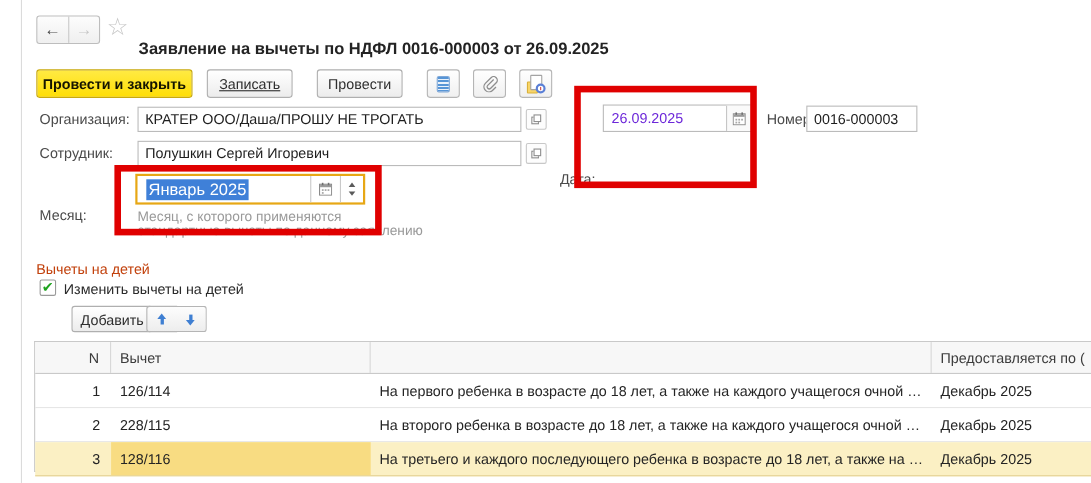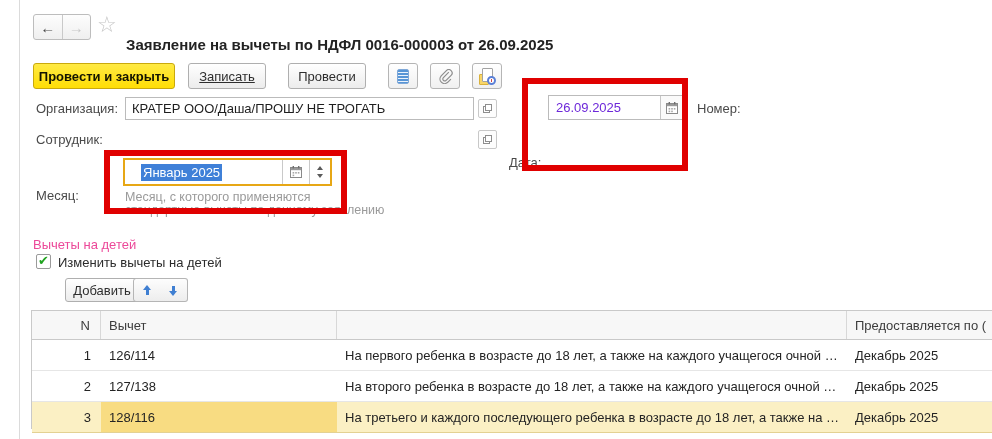--- a/index.html
+++ b/index.html
@@ -51,37 +51,37 @@
   .sq2::before{content:"";position:absolute;left:0;bottom:0;width:5px;height:5px;border:1px solid #8E8E8E;background:#fff;}
   .sq2::after{content:"";position:absolute;right:0;top:0;width:5px;height:5px;border:1px solid #8E8E8E;background:#fff;}
 
   #in-date{position:absolute;left:548px;top:95px;width:136px;height:25px;box-sizing:border-box;
            border:1px solid #BBBBBB;background:#fff;display:flex;align-items:center;}
   #in-date .val{flex:1;padding:0 7px;font-size:13px;color:#6d28d9;}
   .calbtn{width:22px;height:100%;border-left:1px solid #C6C6C6;display:flex;align-items:center;justify-content:center;background:#FAFAFA;}
 
   #month-field{position:absolute;left:123px;top:158px;width:209px;height:28px;box-sizing:border-box;
                border:2px solid #E7A715;background:#fff;display:flex;align-items:stretch;}
-  .month-text{flex:1;display:flex;align-items:center;padding-left:16px;font-size:13px;overflow:hidden;}
+  .month-text{flex:1;display:flex;align-items:center;padding-left:8px;font-size:15px;overflow:hidden;}
   .month-sel{background:#3F80D8;color:#fff;padding:1px 2px;white-space:nowrap;}
   .calarea{width:26px;border-left:1px solid #C9C9C9;display:flex;align-items:center;justify-content:center;}
   .spinarea{width:20px;border-left:1px solid #C9C9C9;display:flex;flex-direction:column;align-items:center;justify-content:center;gap:4px;}
   .tri-up{width:0;height:0;border-left:3px solid transparent;border-right:3px solid transparent;border-bottom:4px solid #5A5A5A;}
   .tri-down{width:0;height:0;border-left:3px solid transparent;border-right:3px solid transparent;border-top:4px solid #5A5A5A;}
 
   .hint{position:absolute;font-size:12.5px;color:#9A9A9A;white-space:nowrap;}
   #hint1{left:125px;top:190px;} #hint2{left:125px;top:203px;}
 
   
   .redrect{position:absolute;box-sizing:border-box;border:6px solid #E00000;z-index:50;pointer-events:none;}
   #red1{left:522px;top:78px;width:166px;height:93px;}
   #red2{left:104px;top:150px;width:243px;height:64px;}
 
   
-  #sec-title{position:absolute;left:33px;top:237px;font-size:13px;color:#ec4899;white-space:nowrap;}
+  #sec-title{position:absolute;left:33px;top:237px;font-size:13px;color:#c2410c;white-space:nowrap;}
   #chk{position:absolute;left:36px;top:254px;width:15px;height:15px;box-sizing:border-box;border:1px solid #9A9A9A;
        border-radius:2px;background:#fff;display:flex;align-items:center;justify-content:center;}
   #chk .mark{color:#1FA31F;font-size:13px;font-weight:bold;line-height:1;margin-top:-2px;}
   #chk-label{position:absolute;left:58px;top:255px;font-size:13px;color:#2B2B2B;white-space:nowrap;}
   #btn-add{left:33px;top:278px;width:74px;height:24px;margin-left:32px;}
   .arrbtn{position:absolute;top:278px;width:28px;height:24px;box-sizing:border-box;border:1px solid #B5B5B5;
           background:linear-gradient(#FDFDFD,#EDEDED);display:flex;align-items:center;justify-content:center;}
   #btn-up{left:133px;border-radius:3px 0 0 3px;}
   #btn-down{left:160px;border-left:none;border-radius:0 3px 3px 0;}
   .arrow{position:relative;width:9px;height:11px;}
@@ -161,22 +161,24 @@
         <rect x="2.6" y="6" width="1.6" height="1.6" fill="#A8A8A8"></rect>
         <rect x="5.2" y="6" width="1.6" height="1.6" fill="#A8A8A8"></rect>
         <rect x="7.8" y="6" width="1.6" height="1.6" fill="#A8A8A8"></rect>
         <rect x="2.6" y="8.6" width="1.6" height="1.6" fill="#A8A8A8"></rect>
         <rect x="5.2" y="8.6" width="1.6" height="1.6" fill="#A8A8A8"></rect>
       </svg>
     </span>
   </div>
 
   <div class="flabel" style="left:697px;top:101px;">Номер:</div>
+  <div class="tinput" id="in-num">0016-000003</div>
 
   <div class="flabel" style="left:36px;top:132px;">Сотрудник:</div>
+  <div class="tinput" id="in-emp">Полушкин Сергей Игоревич</div>
   <div class="openbtn" id="ob-emp">
       <span class="sq2"></span>
     </div>
 
   <div class="flabel" style="left:36px;top:164px;margin-top:24px;">Месяц:</div>
   <div id="month-field">
     <span class="month-text">
         <span class="month-sel">Январь 2025</span>
       </span>
     <span class="calarea">
@@ -230,21 +232,21 @@
       <div class="cell c-until">Предоставляется по (</div>
     </div>
     <div class="trow">
       <div class="cell c-num">1</div>
       <div class="cell c-code">126/114</div>
       <div class="cell c-desc">На первого ребенка в возрасте до 18 лет, а также на каждого учащегося очной …</div>
       <div class="cell c-until">Декабрь 2025</div>
     </div>
     <div class="trow">
       <div class="cell c-num">2</div>
-      <div class="cell c-code">127/138</div>
+      <div class="cell c-code">228/115</div>
       <div class="cell c-desc">На второго ребенка в возрасте до 18 лет, а также на каждого учащегося очной …</div>
       <div class="cell c-until">Декабрь 2025</div>
     </div>
     <div class="trow sel">
       <div class="cell c-num">3</div>
       <div class="cell c-code">128/116</div>
       <div class="cell c-desc">На третьего и каждого последующего ребенка в возрасте до 18 лет, а также на …</div>
       <div class="cell c-until">Декабрь 2025</div>
     </div>
   </div>

